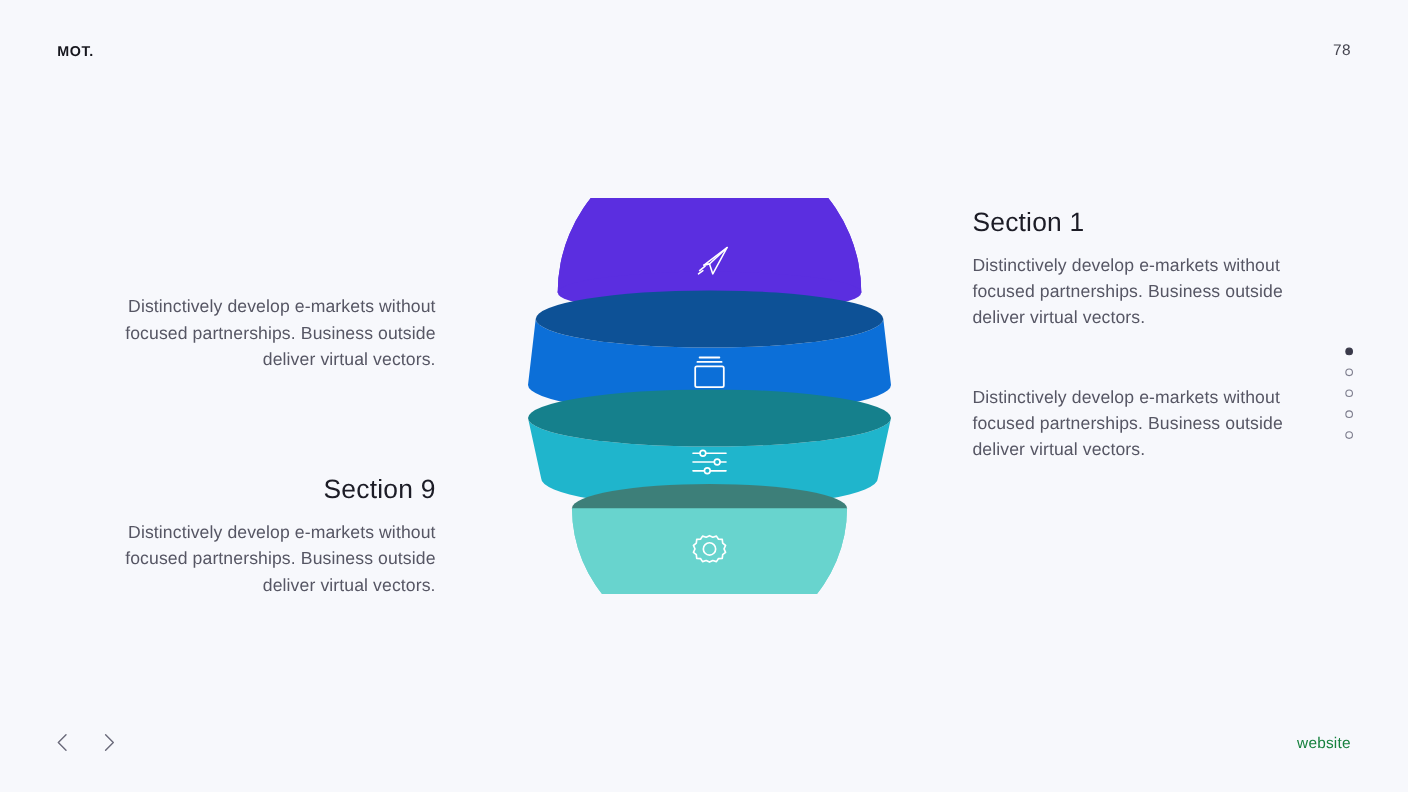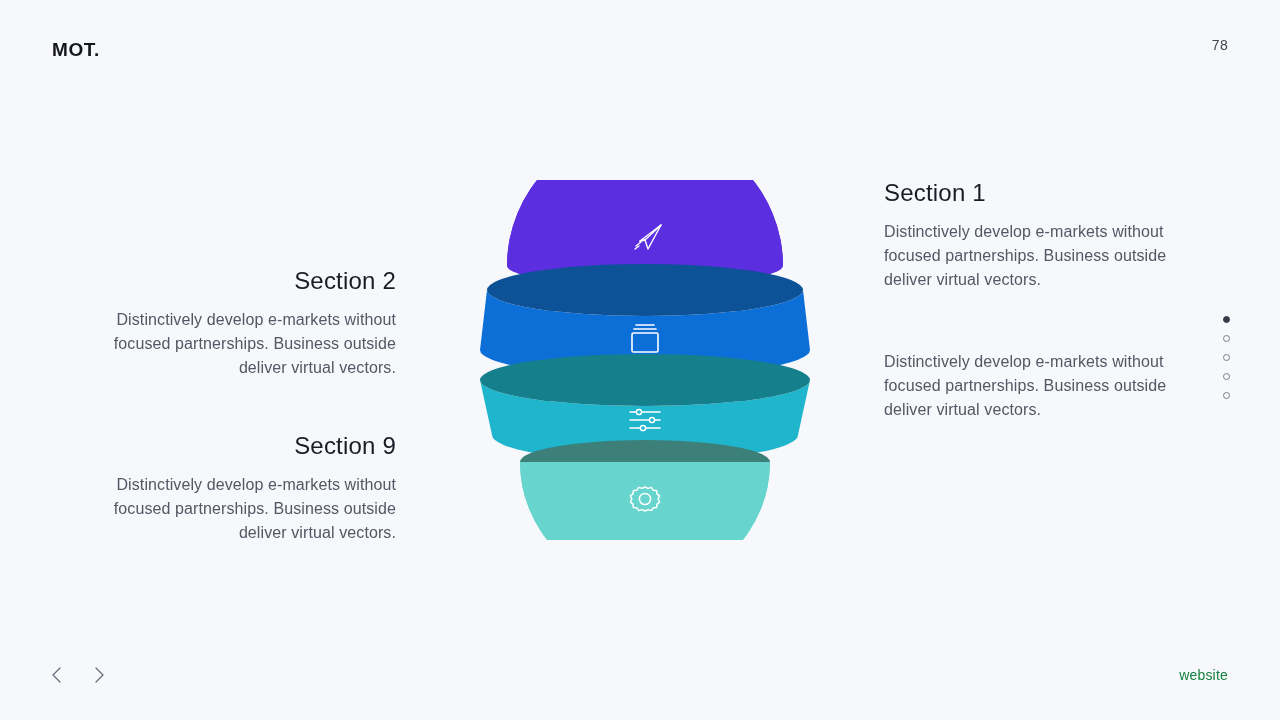--- a/index.html
+++ b/index.html
@@ -15,21 +15,21 @@
     overflow: hidden;
     position: relative;
     -webkit-font-smoothing: antialiased;
   }
 
   
   .brand-logo {
     position: absolute;
     left: 52px;
     top: 39px;
-    font-size: 19px;
+    font-size: 13px;
     font-weight: bold;
     letter-spacing: 0.6px;
     color: #16161D;
   }
   .page-number {
     position: absolute;
     right: 52px;
     top: 37px;
     font-size: 14px;
     color: #44444F;
@@ -54,21 +54,21 @@
     line-height: 1.1;
   }
   .section-body {
     font-size: 16px;
     line-height: 24px;
     color: #565664;
     margin: 0;
     letter-spacing: 0.1px;
   }
 
-  #sec1 { left: 884px; top: 180px; }
+  #sec1 { left: 884px; top: 190px; }
   #sec4 { left: 884px; top: 350px; }
   #sec2 { left: 96px;  top: 268px; }
   #sec3 { left: 96px;  top: 433px; }
 
   
   .sphere-wrap {
     position: absolute;
     left: 460px;
     top: 180px;
     width: 370px;
@@ -137,21 +137,20 @@
 <div class="section-block right" id="sec1">
   <h2 class="section-title">Section 1</h2>
   <p class="section-body">Distinctively develop e-markets without focused partnerships. Business outside deliver virtual vectors.</p>
 </div>
 
 <div class="section-block right" id="sec4">
   <p class="section-body">Distinctively develop e-markets without focused partnerships. Business outside deliver virtual vectors.</p>
 </div>
 
 <div class="section-block left" id="sec2">
-  <h2 class="section-title">Section 2</h2>
   <p class="section-body">Distinctively develop e-markets without focused partnerships. Business outside deliver virtual vectors.</p>
 </div>
 
 <div class="section-block left" id="sec3">
   <h2 class="section-title">Section 9</h2>
   <p class="section-body">Distinctively develop e-markets without focused partnerships. Business outside deliver virtual vectors.</p>
 </div>
 
 <div class="sphere-wrap">
   <svg width="370" height="360" viewBox="0 0 370 360" xmlns="http://www.w3.org/2000/svg">

